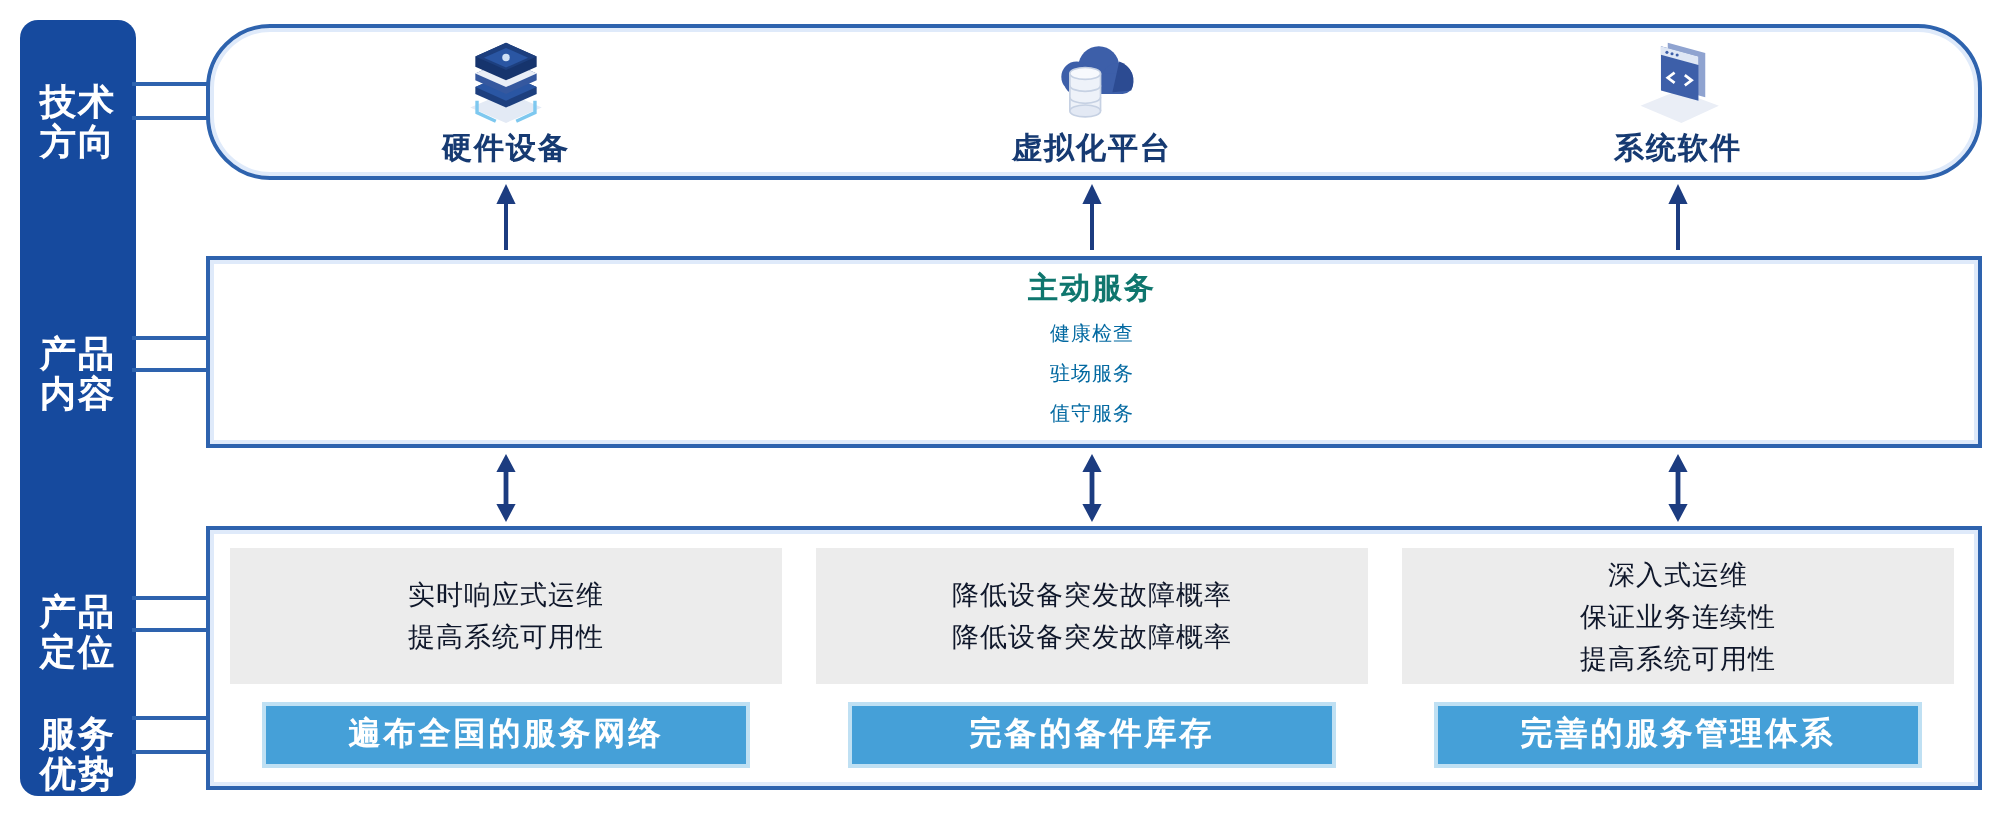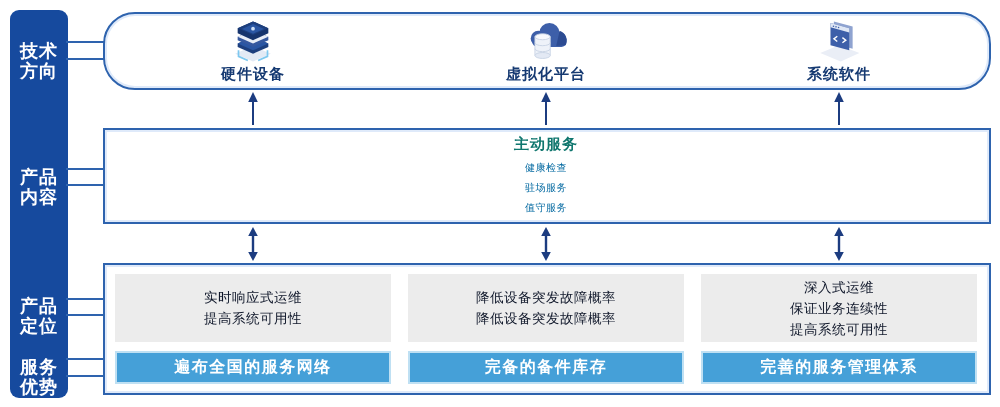--- a/index.html
+++ b/index.html
@@ -30,21 +30,21 @@
   .t-label{font-size:15px;font-weight:bold;color:#163a72;letter-spacing:1px;margin-top:1px;}
   
   .mid-box .col{justify-content:center;}
   .m-title{font-size:15px;font-weight:bold;color:#0f766e;letter-spacing:1px;margin-bottom:4px;}
   .m-item{font-size:10px;color:#0369a1;line-height:20px;letter-spacing:0.5px;}
   
   .bottom-box .col{padding-top:9px;box-sizing:border-box;}
   .panel{width:276px;height:68px;background:#ececec;display:flex;flex-direction:column;
     justify-content:center;text-align:center;}
   .p-line{font-size:13.5px;color:#0f172a;line-height:21px;letter-spacing:0.5px;}
-  .banner{width:276px;height:33px;margin-top:9px;background:#45a0d8;border:2px solid #bfe0f3;
+  .banner{width:244px;height:33px;margin-top:9px;background:#45a0d8;border:2px solid #bfe0f3;
     box-sizing:border-box;display:flex;align-items:center;justify-content:center;
     color:#ffffff;font-weight:bold;font-size:16px;letter-spacing:1.5px;}
   
   .arrow{position:absolute;width:16px;height:34px;}
   .a1{left:245px}.a2{left:538px}.a3{left:831px}
   .up{top:92px}.dbl{top:227px}
 </style>
 </head>
 <body>
 

